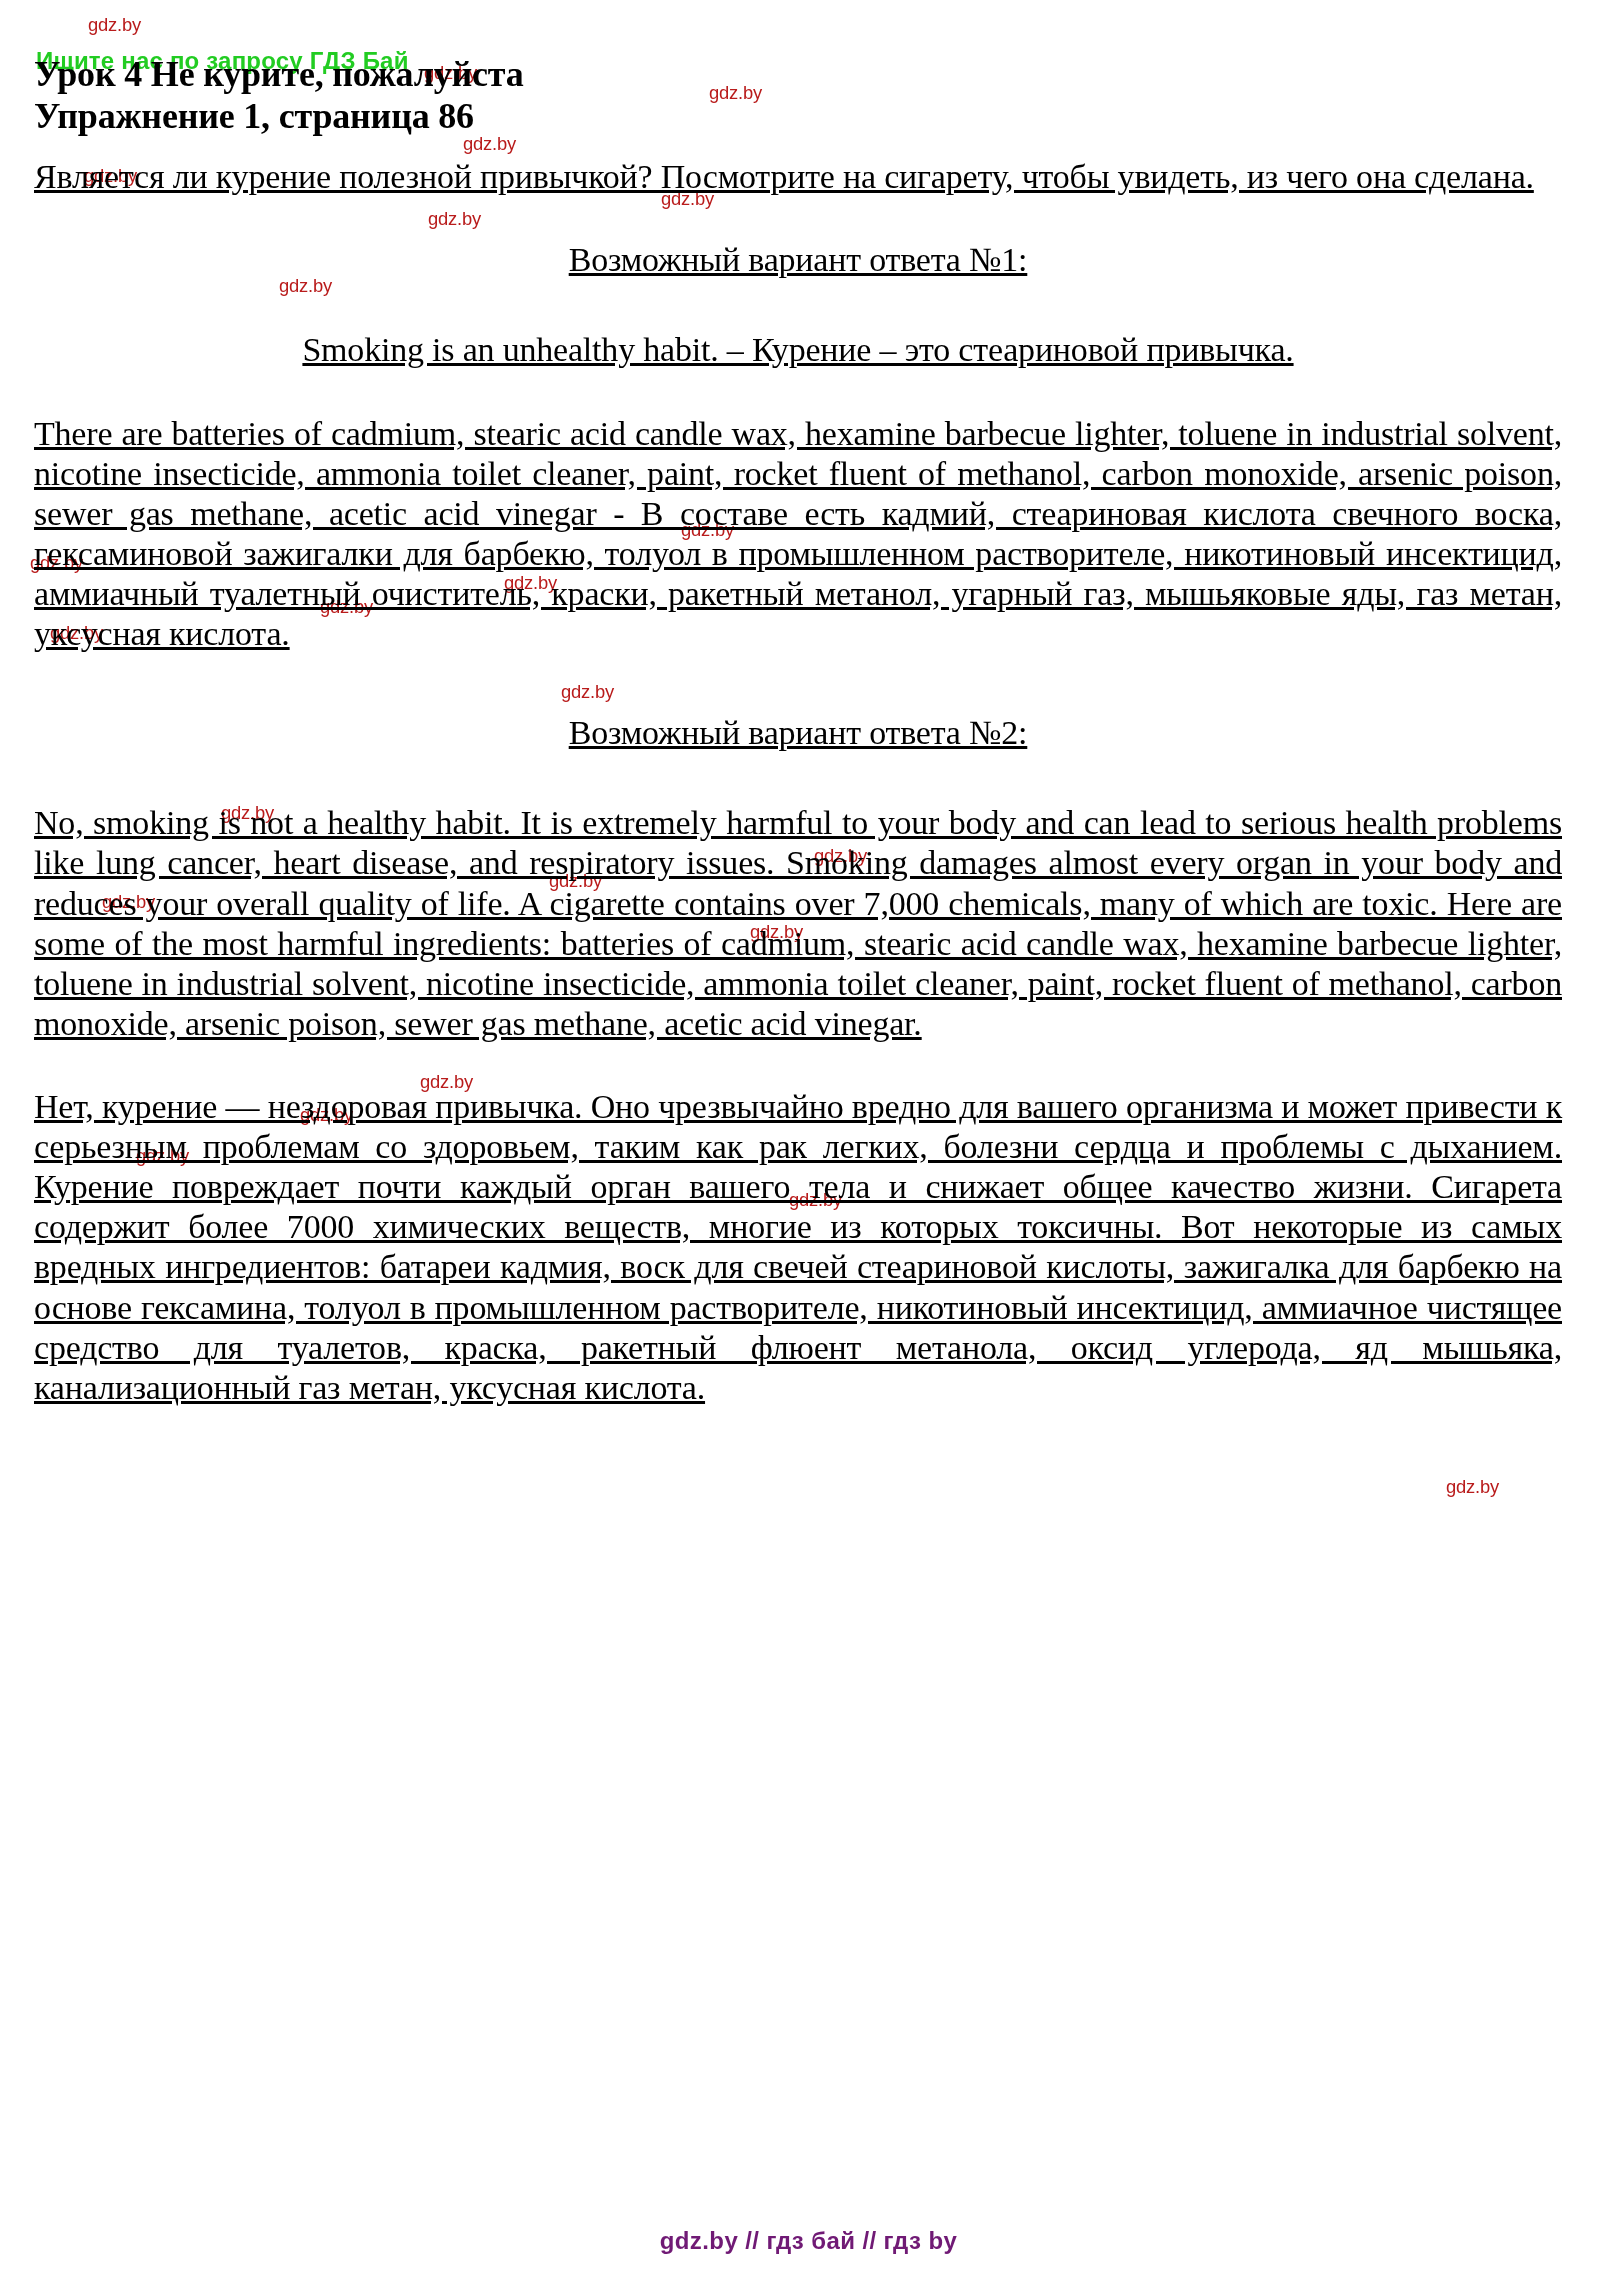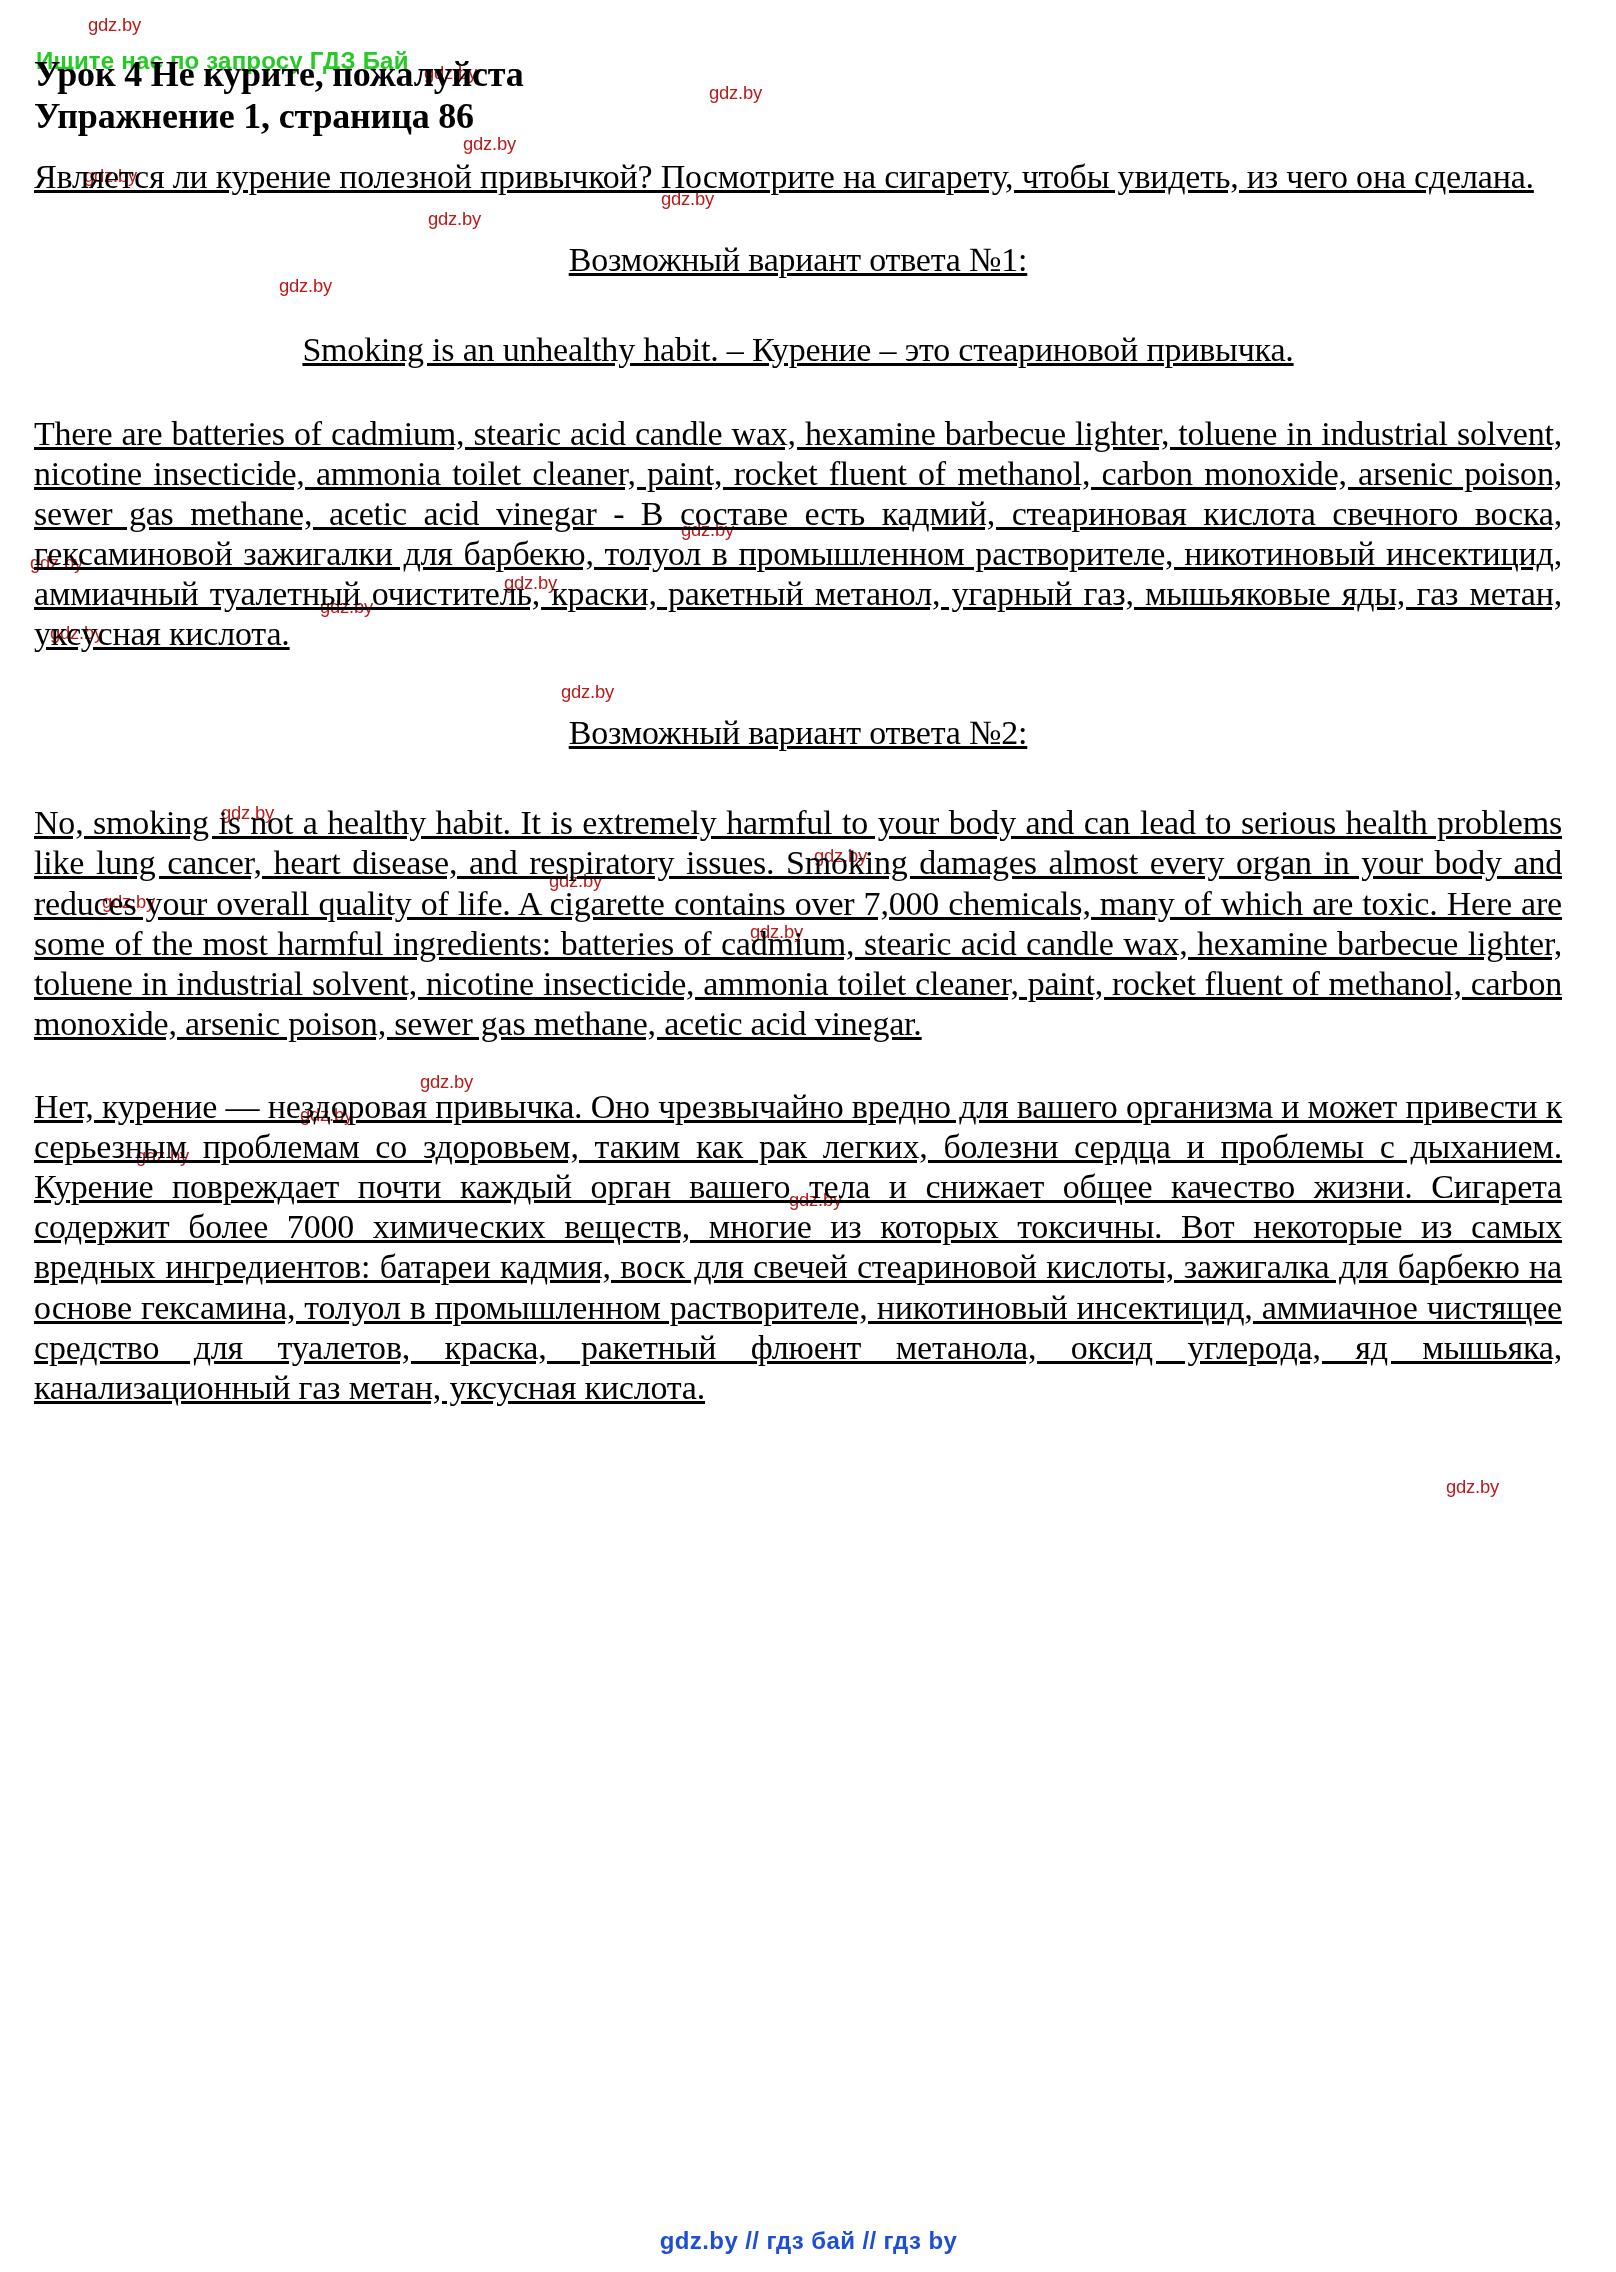--- a/index.html
+++ b/index.html
@@ -160,16 +160,16 @@
     <div class="sp-62"></div>
 
     <p class="body-par">No, smoking is not a healthy habit. It is extremely harmful to your body and can lead to serious health problems like lung cancer, heart disease, and respiratory issues. Smoking damages almost every organ in your body and reduces your overall quality of life. A cigarette contains over 7,000 chemicals, many of which are toxic. Here are some of the most harmful ingredients: batteries of cadmium, stearic acid candle wax, hexamine barbecue lighter, toluene in industrial solvent, nicotine insecticide, ammonia toilet cleaner, paint, rocket fluent of methanol, carbon monoxide, arsenic poison, sewer gas methane, acetic acid vinegar.</p>
 
     <div class="sp-54"></div>
 
     <p class="body-par">Нет, курение — нездоровая привычка. Оно чрезвычайно вредно для вашего организма и может привести к серьезным проблемам со здоровьем, таким как рак легких, болезни сердца и проблемы с дыханием. Курение повреждает почти каждый орган вашего тела и снижает общее качество жизни. Сигарета содержит более 7000 химических веществ, многие из которых токсичны. Вот некоторые из самых вредных ингредиентов: батареи кадмия, воск для свечей стеариновой кислоты, зажигалка для барбекю на основе гексамина, толуол в промышленном растворителе, никотиновый инсектицид, аммиачное чистящее средство для туалетов, краска, ракетный флюент метанола, оксид углерода, яд мышьяка, канализационный газ метан, уксусная кислота.</p>
 
   </div>
 
-  <div class="footer" style="color: #1d4ed8;">gdz.by  //  гдз бай  //  гдз by</div>
+  <div class="footer" style="color: #701a75;">gdz.by  //  гдз бай  //  гдз by</div>
 
 </div>
 
 
 </body></html>

